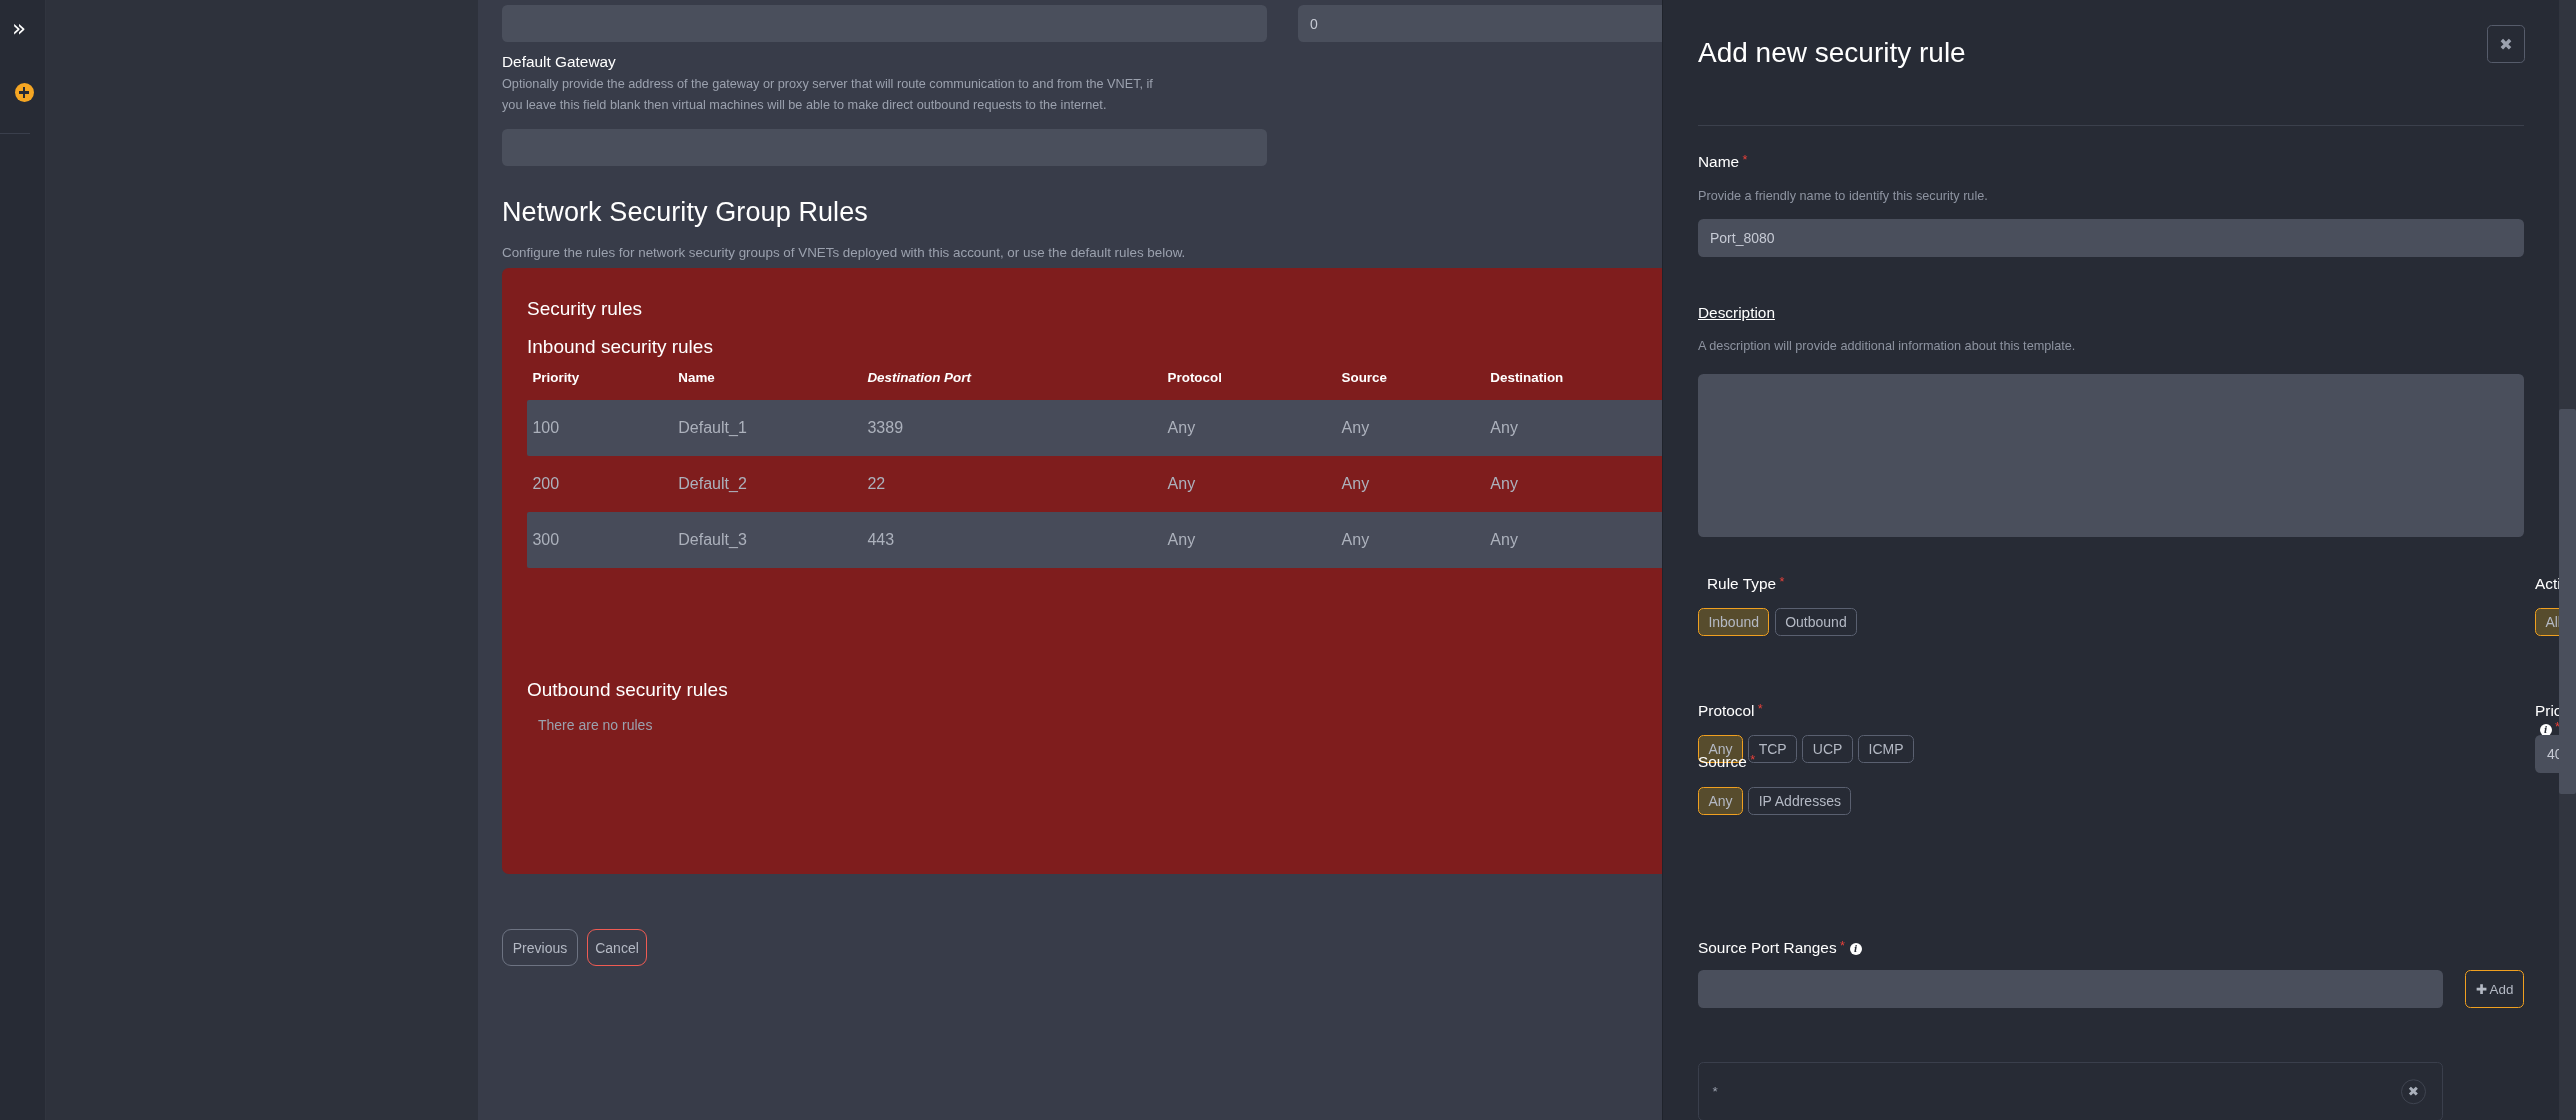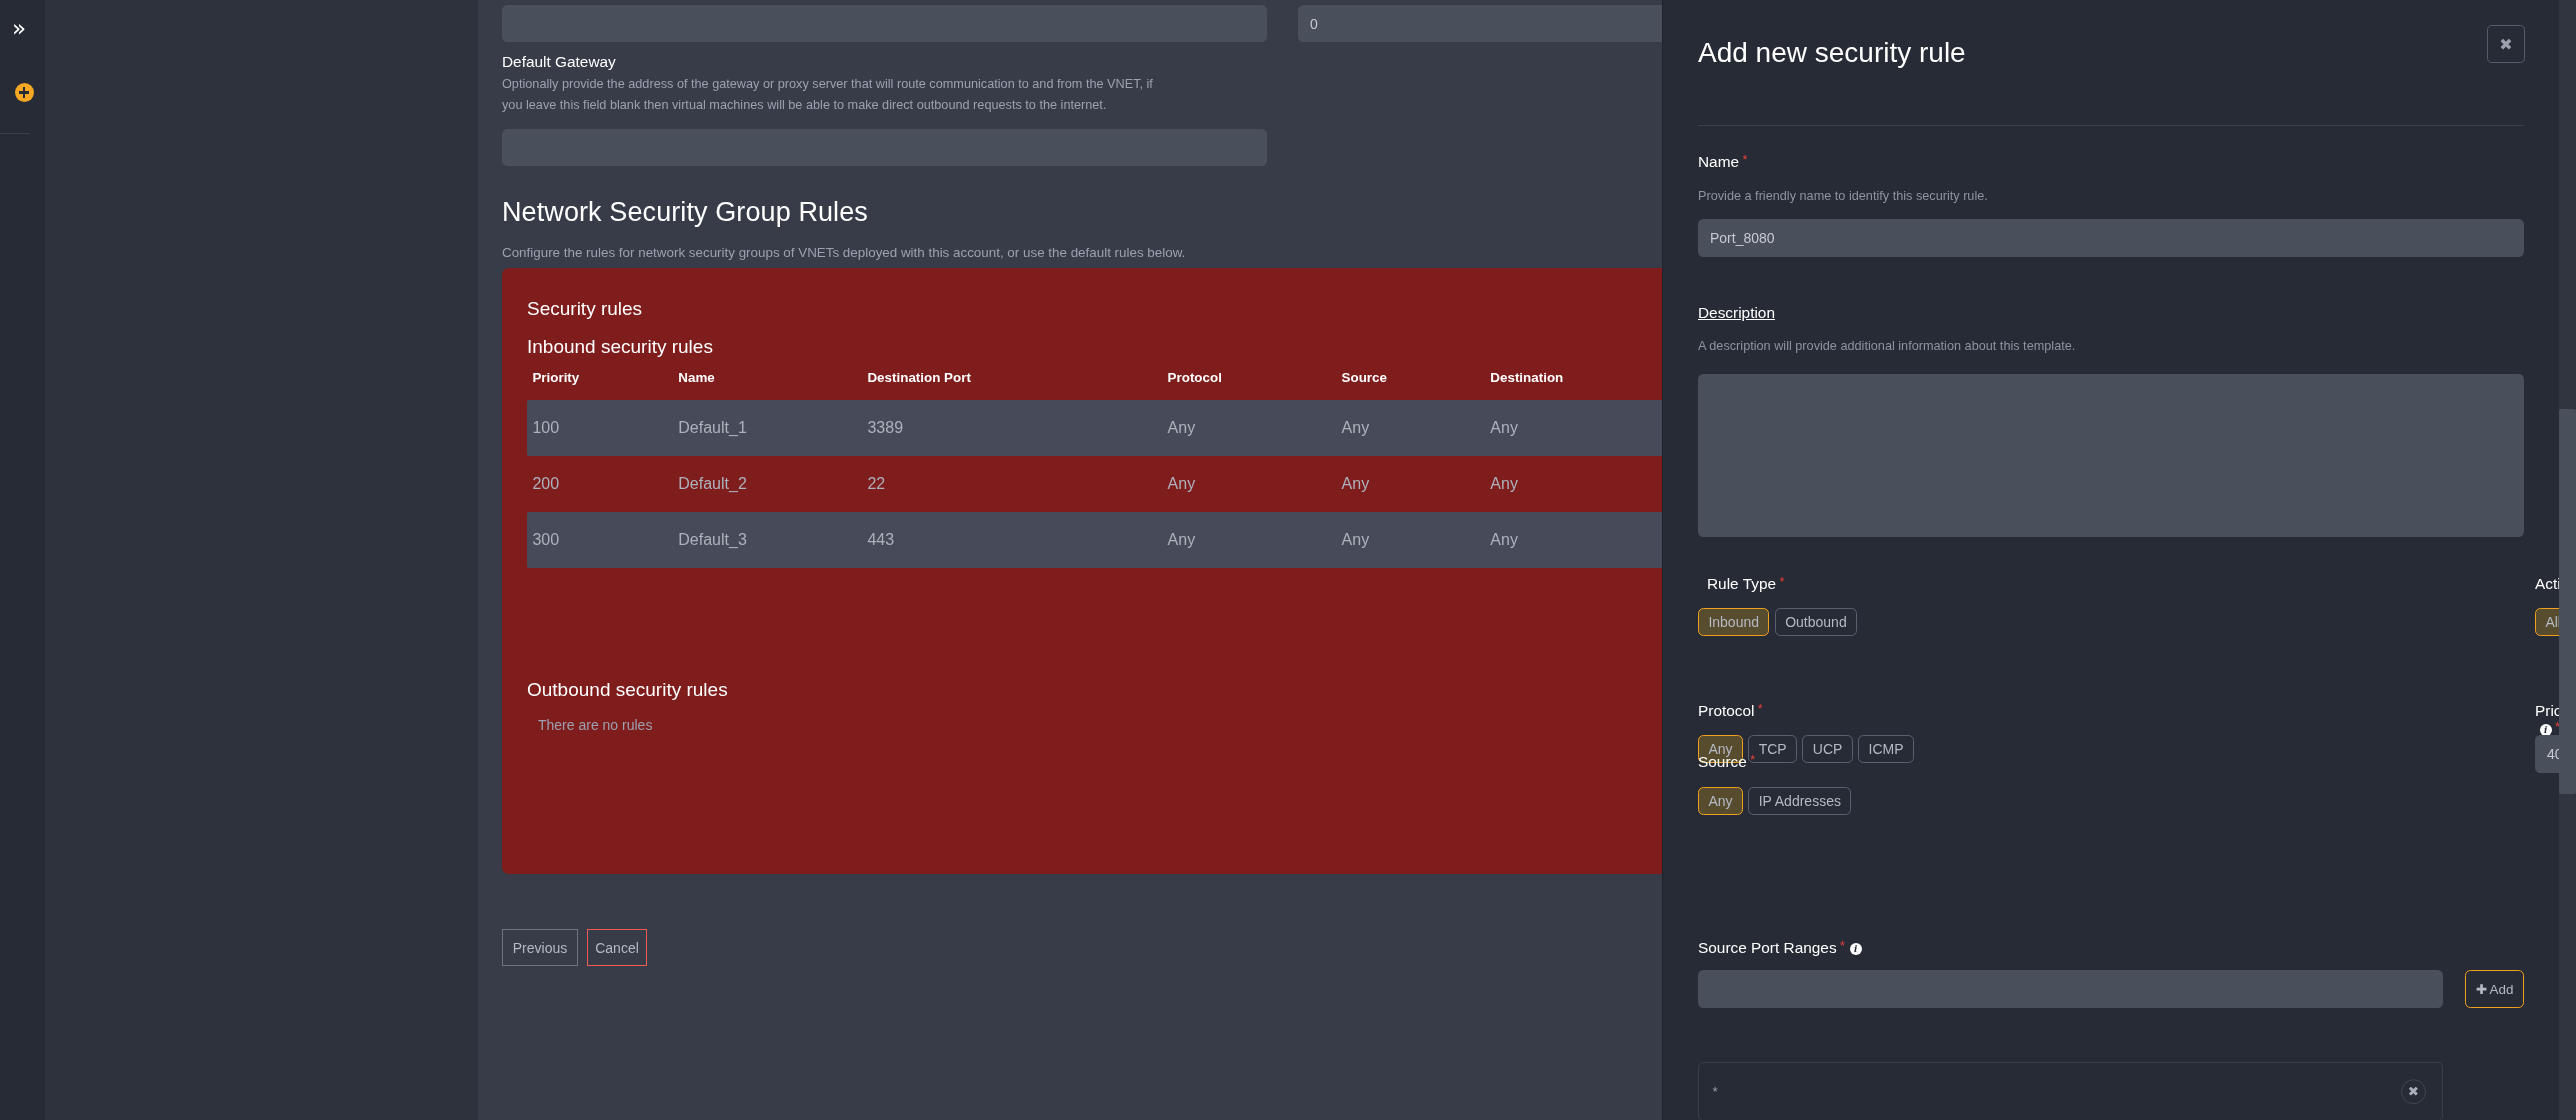--- a/index.html
+++ b/index.html
@@ -102,40 +102,40 @@
     padding: 0 0 14.8px 0;
   }
   #rules-table td {
     color: #acb1bc; font-size: 16px; font-weight: 400;
     height: 56px; vertical-align: middle;
   }
   #rules-table tbody tr.odd { background: #474b59; }
   #rules-table tbody tr.odd td:first-child { border-top-left-radius: 2px; border-bottom-left-radius: 2px; }
   .col-priority { width: 60px; }
   .col-name     { width: 75px; }
-  .col-port     { width: 119px; }
+  .col-port     { width: 119px; font-style: italic; }
   .col-proto    { width: 69px; }
   .col-source   { width: 59px; }
   .col-dest     { width: 74px; }
   #rules-table th:nth-child(1), #rules-table td:nth-child(1) { padding-left: 5.4px; }
   #rules-table th:nth-child(2), #rules-table td:nth-child(2) { padding-left: 0; }
 
   #outbound-title {
     position: absolute; left: 25px; top: 411px;
     color: #ffffff; font-size: 19px;
   }
   #outbound-empty {
     position: absolute; left: 36px; top: 449px;
     color: #9ba1ae; font-size: 14px;
   }
 
   
   .ghost-btn {
     position: absolute;
-    background: transparent; border: 0.7px solid #6d7382; border-radius: 0;
+    background: transparent; border: 0.7px solid #6d7382; border-radius: 9px;
     color: #b4b9c4; font-size: 14px;
     font-family: "Liberation Sans", sans-serif;
     cursor: pointer; outline: none;
   }
   #previous-btn { left: 24px;  top: 929px; width: 76px; height: 37px; }
   #cancel-btn   { left: 109px; top: 929px; width: 60px;  height: 37px;
                   border-color: #ef5b53; color: #b4b9c4; }
 
   
   #flyout {

